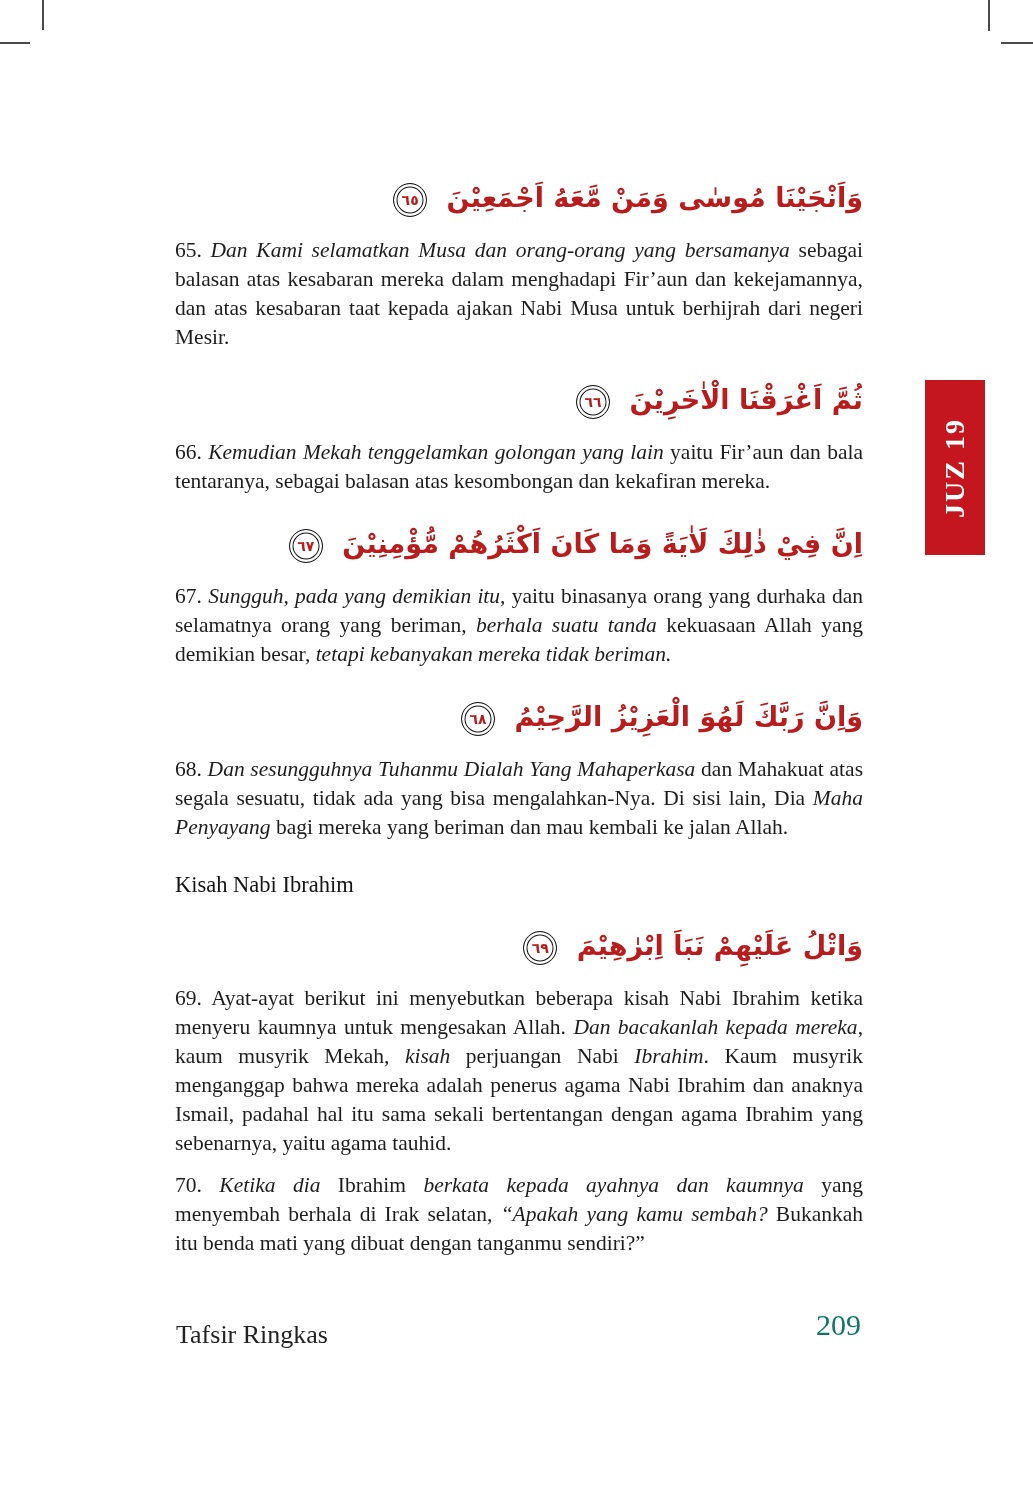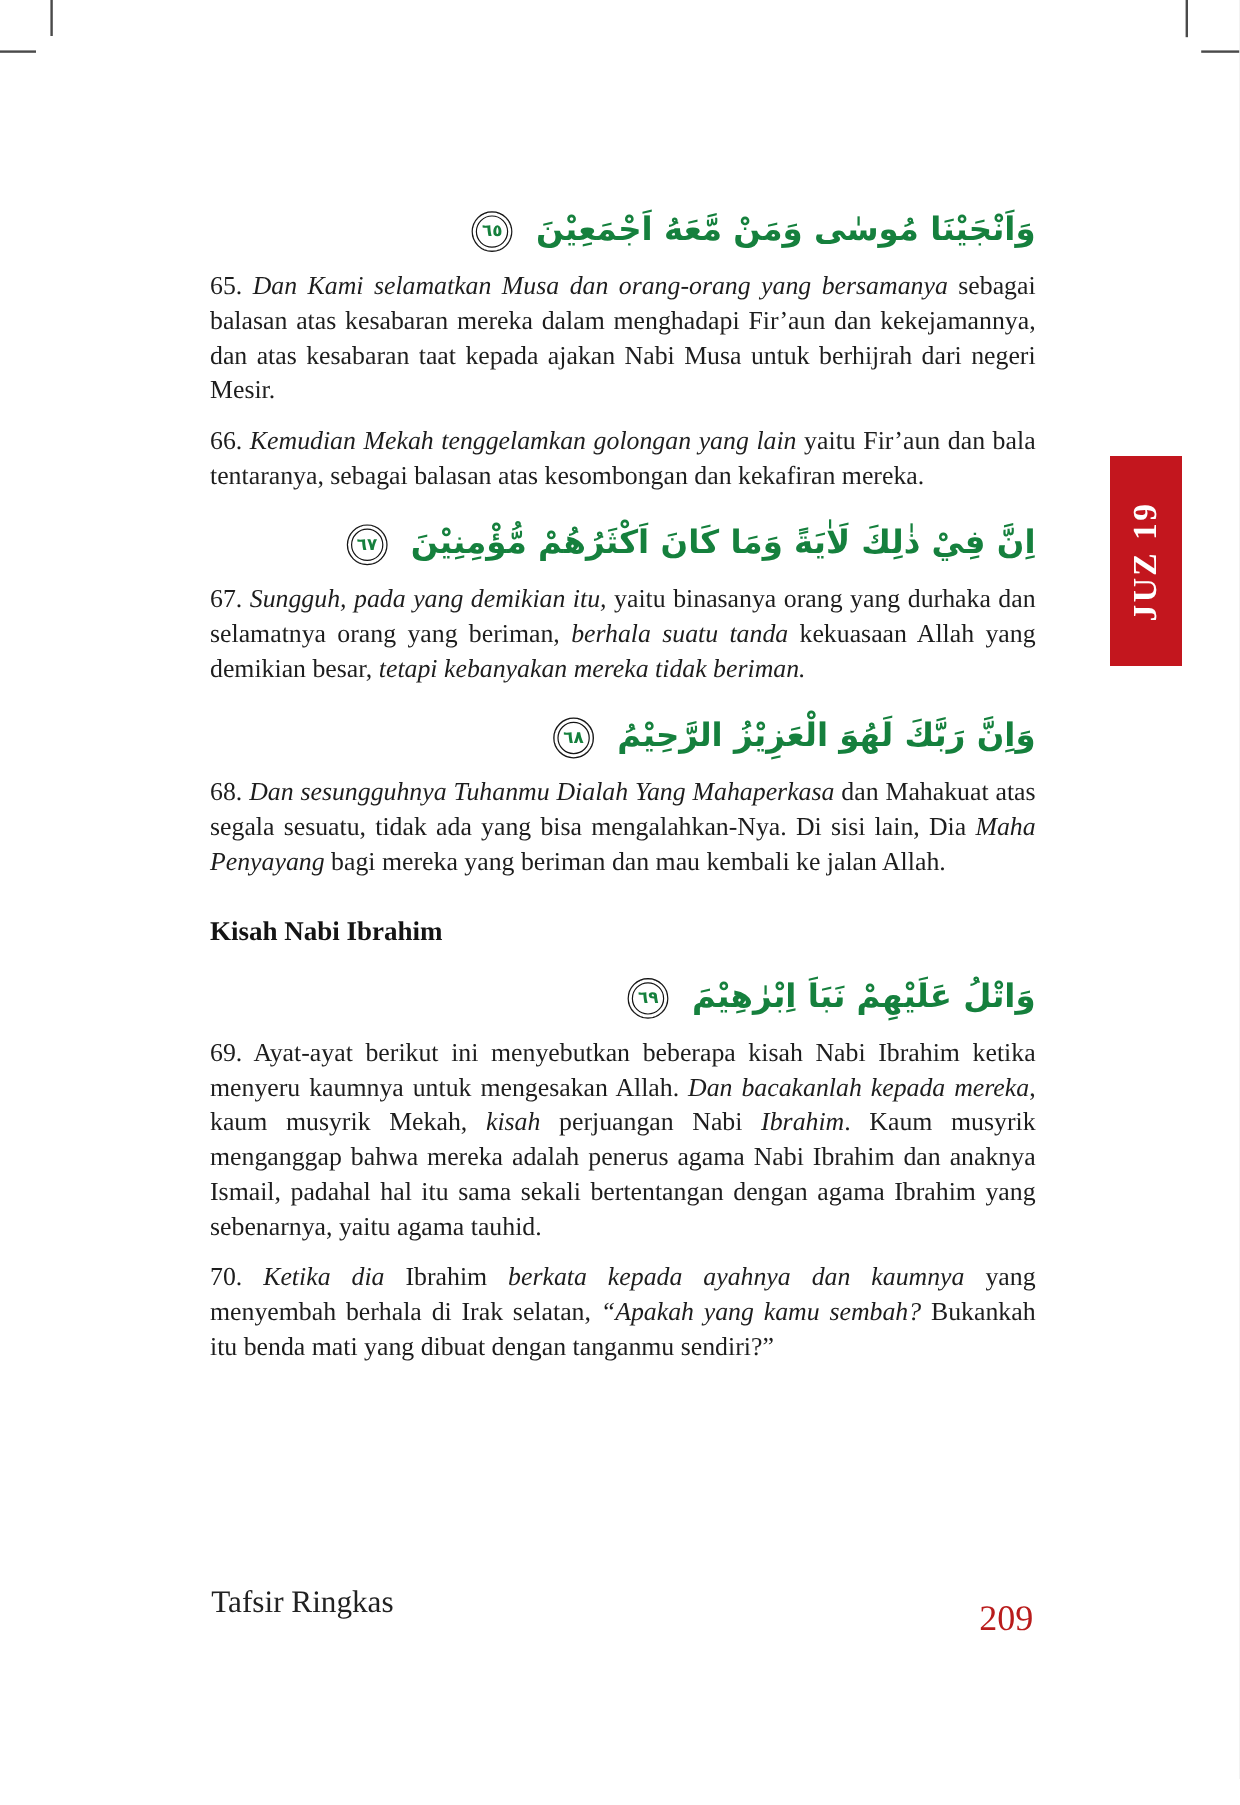--- a/index.html
+++ b/index.html
@@ -34,22 +34,22 @@
   .content{
     position:absolute;left:175px;top:166px;width:688px;
     color:#1d1d1d;
   }
   .arabic-line{
     direction:rtl;
     text-align:right;
     font-family:"DejaVu Sans",sans-serif;
     font-weight:700;
     font-size:27px;
-    line-height:52px;
-    color:#15803d;
+    line-height:64px;
+    color:#b91c1c;
     margin:16px 0 6px 0;
   }
   .arabic-line:first-child{margin-top:0;}
   .ayah-medallion{
     display:inline-flex;
     align-items:center;justify-content:center;
     width:32px;height:32px;
     border:1.5px solid #141414;
     border-radius:50%;
     box-shadow:inset 0 0 0 2.5px #ffffff, inset 0 0 0 3.5px #141414;
@@ -59,51 +59,52 @@
   }
   .body-para{
     font-size:21.5px;
     line-height:29px;
     text-align:justify;
     margin:0 0 13px 0;
   }
   .body-para .it{font-style:italic;}
   .section-heading{
     font-size:22.5px;
-    font-weight:700;
+    font-weight:400;
     color:#141414;
     margin:30px 0 0 0;
   }
   
   .footer-left{
     position:absolute;left:176px;top:1320px;
     font-size:26px;color:#222;
   }
   .page-number{
     position:absolute;right:172px;top:1308px;
-    font-size:30px;color:#b91c1c;margin-top:24px;
+    font-size:30px;color:#0f766e;
   }
 </style>
 </head>
 <body>
 
 <div class="page">
 
   <div class="crop tl-v"></div>
   <div class="crop tl-h"></div>
   <div class="crop tr-v"></div>
   <div class="crop tr-h"></div>
 
   <div class="juz-tab" style="background: rgb(195, 22, 30);">
     <span style="color: rgb(255, 255, 255);">JUZ 19</span>
   </div>
 
   <div class="content">
       <div class="arabic-line" dir="rtl"><span>وَاَنْجَيْنَا مُوسٰى وَمَنْ مَّعَهُ اَجْمَعِيْنَ</span> <span class="ayah-medallion">٦٥</span></div>
       <p class="body-para"><span class="rm">65. </span><span class="it">Dan Kami selamatkan Musa dan orang-orang yang bersamanya</span><span class="rm"> sebagai balasan atas kesabaran mereka dalam menghadapi Fir’aun dan kekejamannya, dan atas kesabaran taat kepada ajakan Nabi Musa untuk berhijrah dari negeri Mesir.</span></p>
+      <div class="arabic-line" dir="rtl"><span>ثُمَّ اَغْرَقْنَا الْاٰخَرِيْنَ</span> <span class="ayah-medallion">٦٦</span></div>
       <p class="body-para"><span class="rm">66. </span><span class="it">Kemudian Mekah tenggelamkan golongan yang lain</span><span class="rm"> yaitu Fir’aun dan bala tentaranya, sebagai balasan atas kesombongan dan kekafiran mereka.</span></p>
       <div class="arabic-line" dir="rtl"><span>اِنَّ فِيْ ذٰلِكَ لَاٰيَةً وَمَا كَانَ اَكْثَرُهُمْ مُّؤْمِنِيْنَ</span> <span class="ayah-medallion">٦٧</span></div>
       <p class="body-para"><span class="rm">67. </span><span class="it">Sungguh, pada yang demikian itu,</span><span class="rm"> yaitu binasanya orang yang durhaka dan selamatnya orang yang beriman, </span><span class="it">berhala suatu tanda</span><span class="rm"> kekuasaan Allah yang demikian besar, </span><span class="it">tetapi kebanyakan mereka tidak beriman.</span></p>
       <div class="arabic-line" dir="rtl"><span>وَاِنَّ رَبَّكَ لَهُوَ الْعَزِيْزُ الرَّحِيْمُ</span> <span class="ayah-medallion">٦٨</span></div>
       <p class="body-para"><span class="rm">68. </span><span class="it">Dan sesungguhnya Tuhanmu Dialah Yang Mahaperkasa</span><span class="rm"> dan Mahakuat atas segala sesuatu, tidak ada yang bisa mengalahkan-Nya. Di sisi lain, Dia </span><span class="it">Maha Penyayang</span><span class="rm"> bagi mereka yang beriman dan mau kembali ke jalan Allah.</span></p>
       <h2 class="section-heading">Kisah Nabi Ibrahim</h2>
       <div class="arabic-line" dir="rtl"><span>وَاتْلُ عَلَيْهِمْ نَبَاَ اِبْرٰهِيْمَ</span> <span class="ayah-medallion">٦٩</span></div>
       <p class="body-para"><span class="rm">69. Ayat-ayat berikut ini menyebutkan beberapa kisah Nabi Ibrahim ketika menyeru kaumnya untuk mengesakan Allah. </span><span class="it">Dan bacakanlah kepada mereka</span><span class="rm">, kaum musyrik Mekah, </span><span class="it">kisah</span><span class="rm"> perjuangan Nabi </span><span class="it">Ibrahim</span><span class="rm">. Kaum musyrik menganggap bahwa mereka adalah penerus agama Nabi Ibrahim dan anaknya Ismail, padahal hal itu sama sekali bertentangan dengan agama Ibrahim yang sebenarnya, yaitu agama tauhid.</span></p>
       <p class="body-para"><span class="rm">70. </span><span class="it">Ketika dia</span><span class="rm"> Ibrahim </span><span class="it">berkata kepada ayahnya dan kaumnya</span><span class="rm"> yang menyembah berhala di Irak selatan, </span><span class="it">“Apakah yang kamu sembah?</span><span class="rm"> Bukankah itu benda mati yang dibuat dengan tanganmu sendiri?”</span></p>
     </div>

